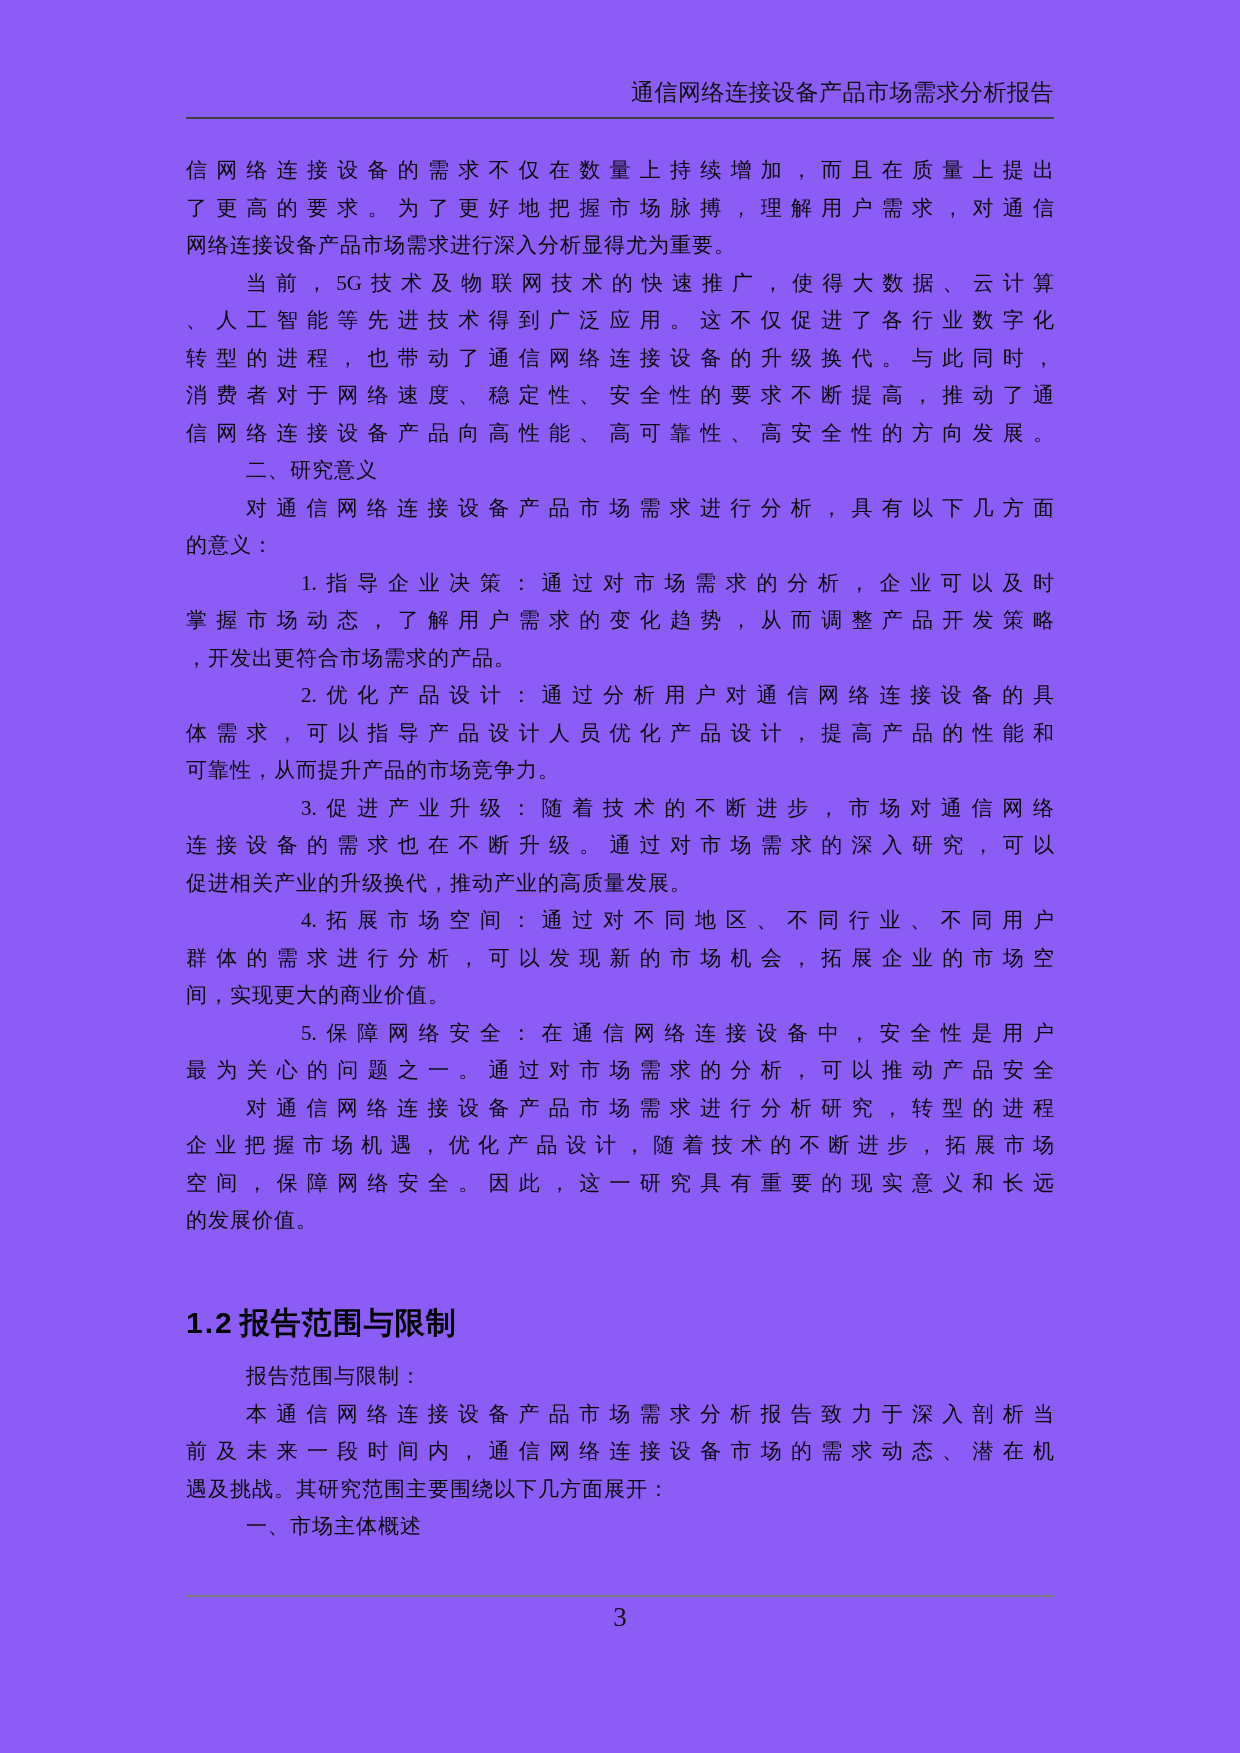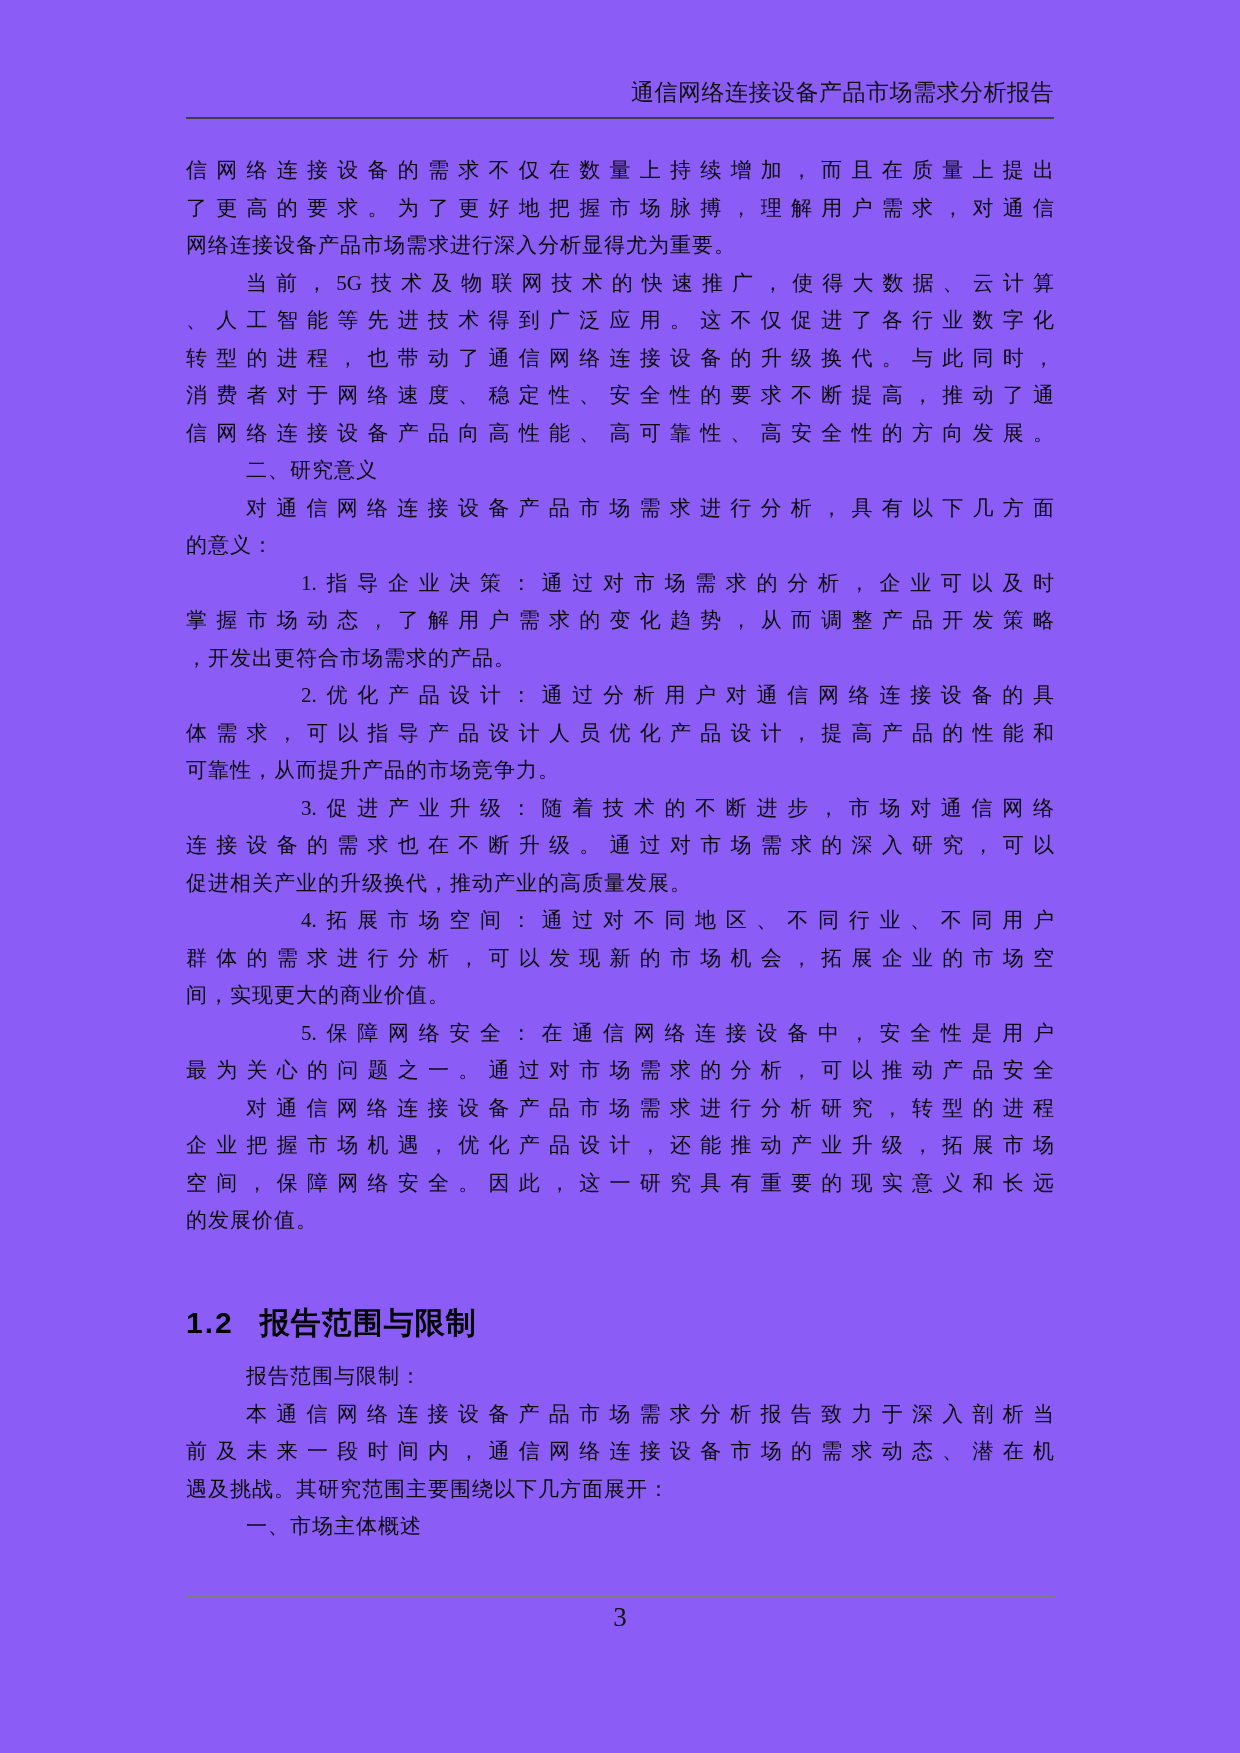--- a/index.html
+++ b/index.html
@@ -70,21 +70,21 @@
     left: 186px;
     top: 1300px;
     margin: 0;
     font-family: "Liberation Sans", "DejaVu Sans", sans-serif;
     font-weight: bold;
     font-size: 30px;
     line-height: 46px;
     color: #000000;
     white-space: nowrap;
   }
-  .sec-num { margin-right: 26px; letter-spacing: 2px; }
+  .sec-num { margin-right: 6px; letter-spacing: 2px; }
   .sec-title { letter-spacing: 1px; margin-top: 8px; }
   
   .footer-rule {
     position: absolute;
     left: 186px;
     right: 186px;
     top: 1595px;
     height: 2px;
     background: #7d7d7d;
   }
@@ -129,21 +129,21 @@
       <div class="line ind-0">可靠性，从而提升产品的市场竞争力。</div>
       <div class="line ind-3 full">3.促进产业升级：随着技术的不断进步，市场对通信网络</div>
       <div class="line ind-0 full">连接设备的需求也在不断升级。通过对市场需求的深入研究，可以</div>
       <div class="line ind-0">促进相关产业的升级换代，推动产业的高质量发展。</div>
       <div class="line ind-3 full">4.拓展市场空间：通过对不同地区、不同行业、不同用户</div>
       <div class="line ind-0 full">群体的需求进行分析，可以发现新的市场机会，拓展企业的市场空</div>
       <div class="line ind-0">间，实现更大的商业价值。</div>
       <div class="line ind-3 full">5.保障网络安全：在通信网络连接设备中，安全性是用户</div>
       <div class="line ind-0 full">最为关心的问题之一。通过对市场需求的分析，可以推动产品安全</div>
       <div class="line ind-2 full">对通信网络连接设备产品市场需求进行分析研究，转型的进程</div>
-      <div class="line ind-0 full">企业把握市场机遇，优化产品设计，还能推动产业升级，拓展市场</div>
+      <div class="line ind-0 full">企业把握市场机遇，优化产品设计，随着技术的不断进步，拓展市场</div>
       <div class="line ind-0 full">空间，保障网络安全。因此，这一研究具有重要的现实意义和长远</div>
       <div class="line ind-0">的发展价值。</div>
     </div>
 
   <h2 class="section-heading">
     <span class="sec-num">1.2</span><span class="sec-title">报告范围与限制</span>
   </h2>
 
   <div class="body-block body-2" id="body2">
       <div class="line ind-2">报告范围与限制：</div>

